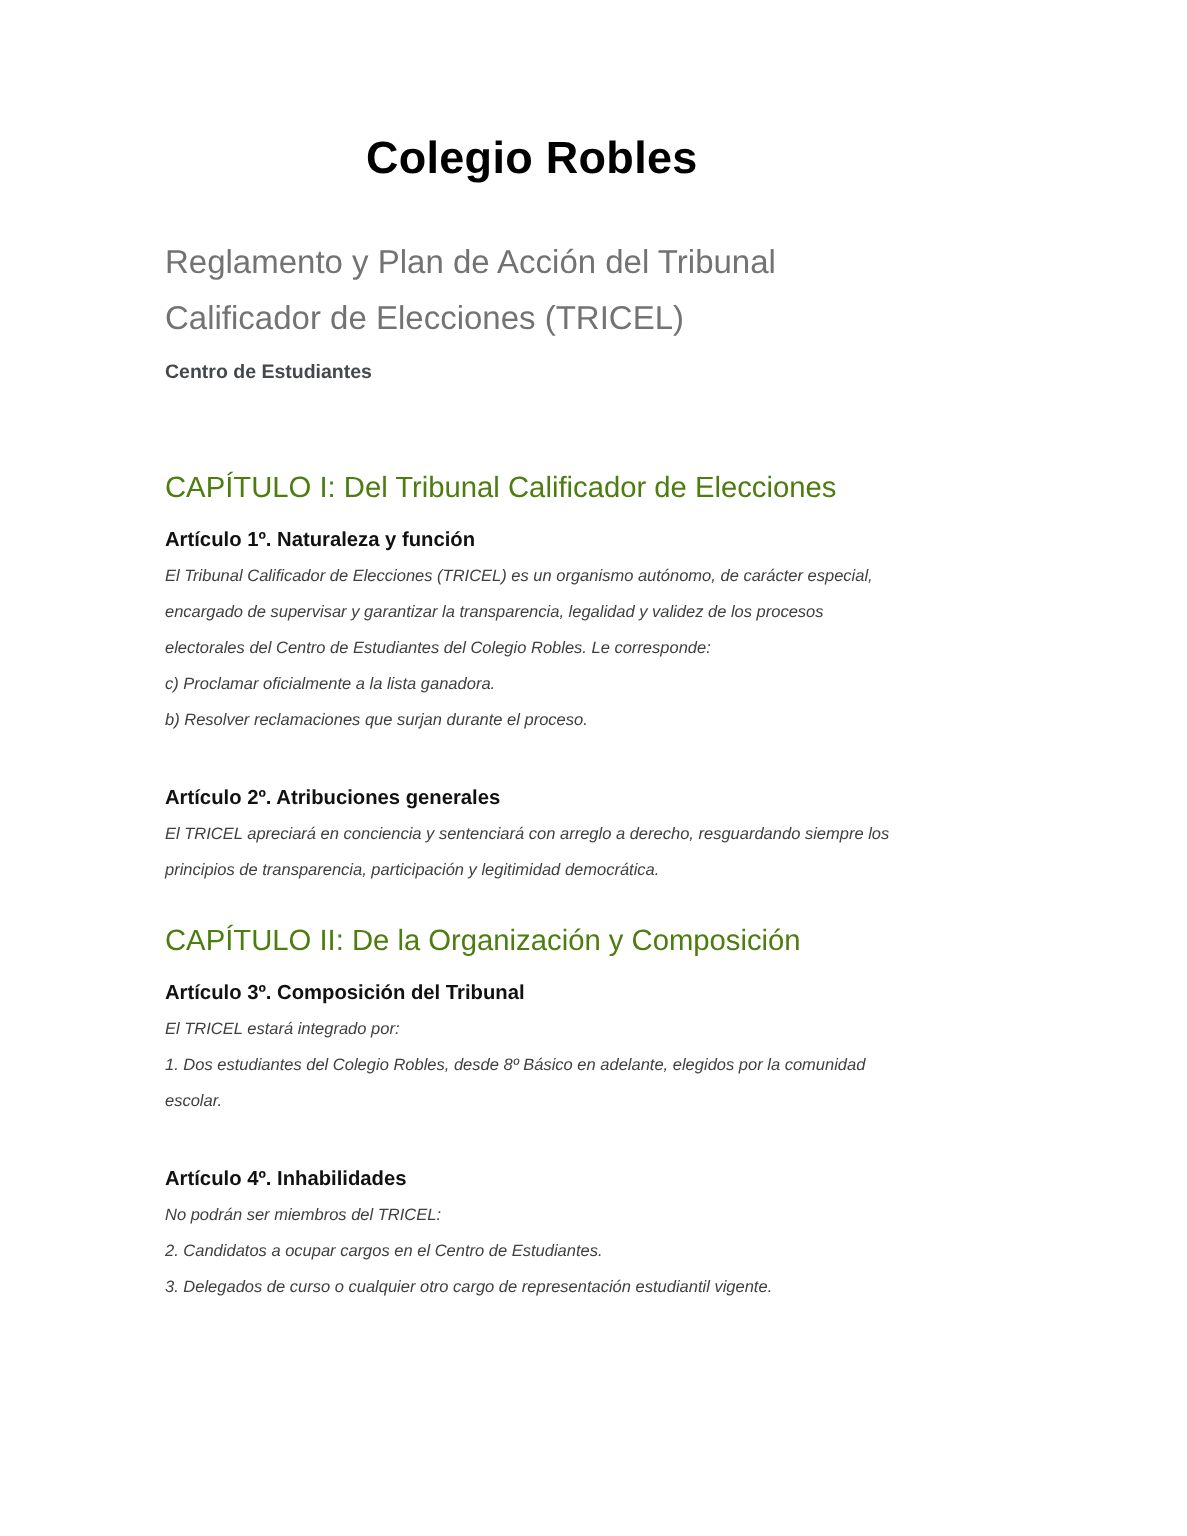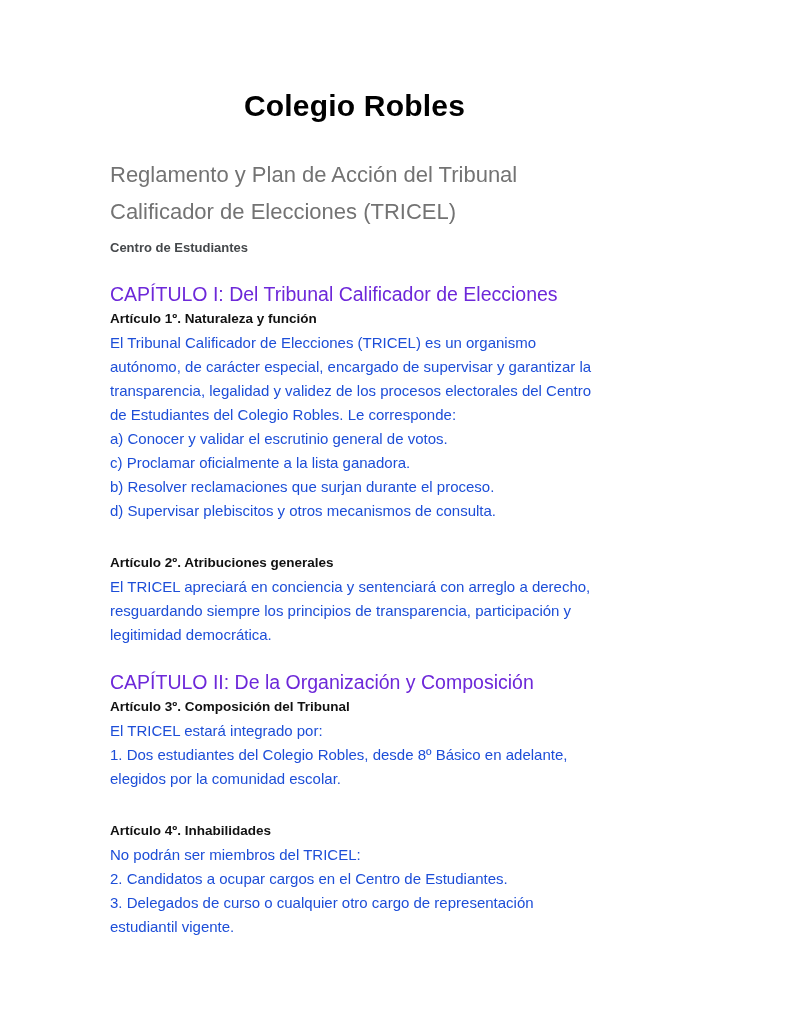--- a/index.html
+++ b/index.html
@@ -43,69 +43,68 @@
     line-height: 17px;
     font-weight: 700;
     color: #45484b;
   }
   .intro {
     margin: 18px 0 0 0;
     font-size: 13.5px;
     line-height: 24px;
   }
   .chapter {
-    margin: 25px 0 0 0;
+    margin: 56px 0 0 0;
     font-size: 19.5px;
     line-height: 26px;
     font-weight: 400;
-    color: #6d28d9;
+    color: #4d7c0f;
   }
   .chapter.second {
     margin-top: 22px;
   }
   .article {
     margin-top: 28px;
   }
   .chapter + .article {
-    margin-top: 0;
+    margin-top: 10px;
   }
   .article-title {
     margin: 0;
     font-size: 13.5px;
     line-height: 24px;
     font-weight: 700;
     color: #111111;
   }
   .line {
-    font-size: 15px;
+    font-size: 11px;
     line-height: 24px;
-    color: #1d4ed8;
+    color: #404040;
+    font-style: italic;
   }
 </style>
 </head>
 <body>
 
 <div class="page">
 
   <h1 class="doc-title">Colegio Robles</h1>
 
   <h2 class="doc-heading">Reglamento y Plan de Acción del Tribunal Calificador de Elecciones (TRICEL)</h2>
 
   <p class="doc-subtitle">Centro de Estudiantes</p>
 
 
   <h3 class="chapter">CAPÍTULO I: Del Tribunal Calificador de Elecciones</h3>
 
   <div class="article">
     <p class="article-title">Artículo 1º. Naturaleza y función</p>
     <div class="line">El Tribunal Calificador de Elecciones (TRICEL) es un organismo autónomo, de carácter especial, encargado de supervisar y garantizar la transparencia, legalidad y validez de los procesos electorales del Centro de Estudiantes del Colegio Robles. Le corresponde:</div>
-    <div class="line">a) Conocer y validar el escrutinio general de votos.</div>
     <div class="line">c) Proclamar oficialmente a la lista ganadora.</div>
     <div class="line">b) Resolver reclamaciones que surjan durante el proceso.</div>
-    <div class="line">d) Supervisar plebiscitos y otros mecanismos de consulta.</div>
   </div>
 
   <div class="article">
     <p class="article-title">Artículo 2º. Atribuciones generales</p>
     <div class="line">El TRICEL apreciará en conciencia y sentenciará con arreglo a derecho, resguardando siempre los principios de transparencia, participación y legitimidad democrática.</div>
   </div>
 
   <h3 class="chapter second">CAPÍTULO II: De la Organización y Composición</h3>
 
   <div class="article">

